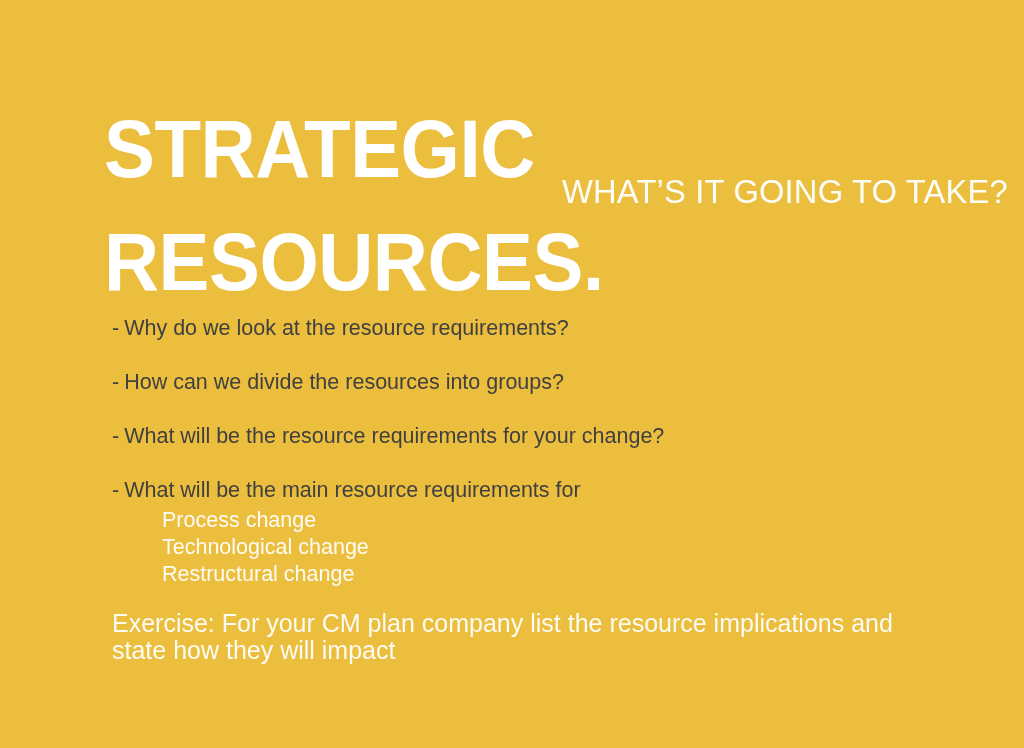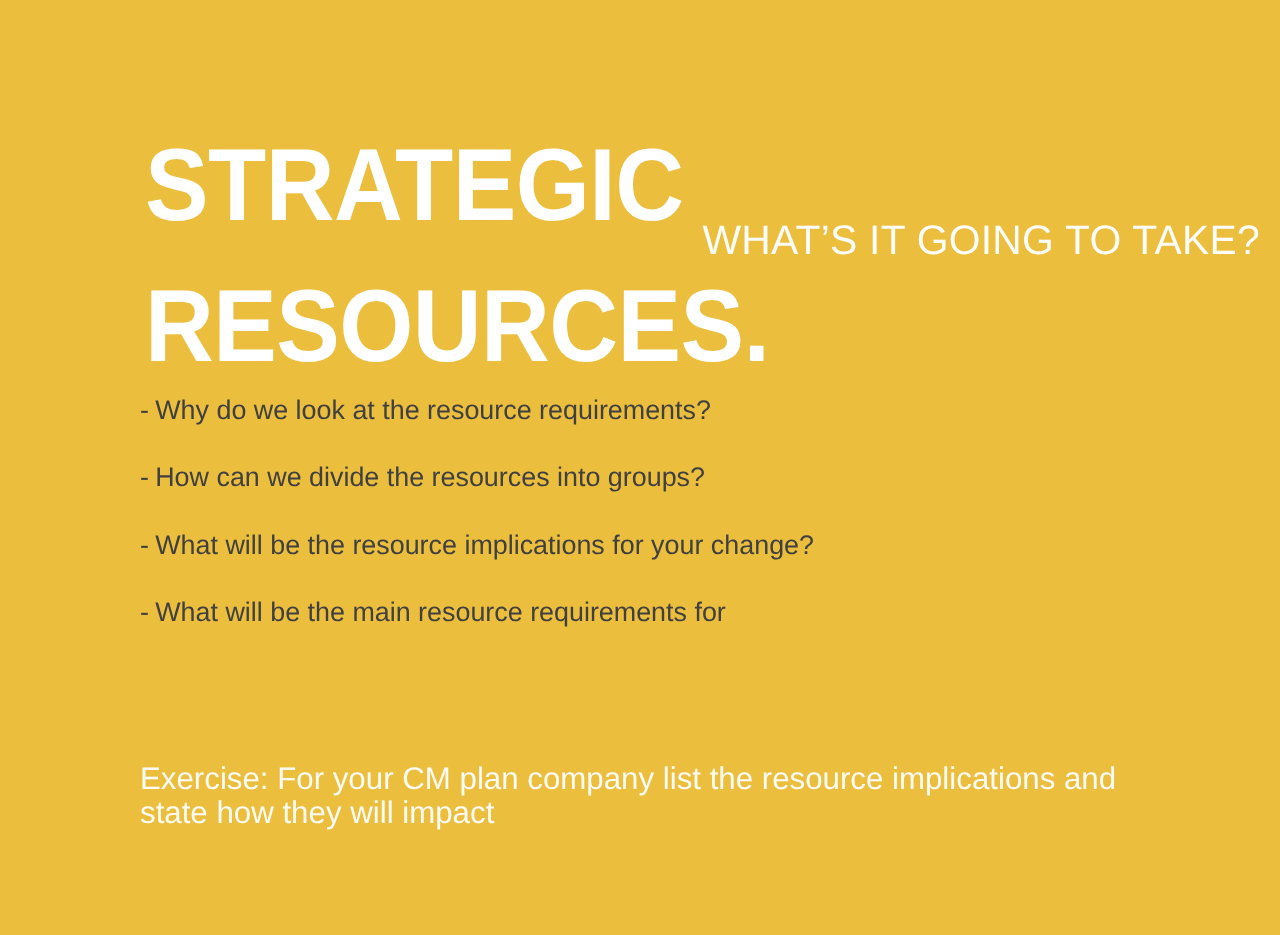--- a/index.html
+++ b/index.html
@@ -20,21 +20,21 @@
   .slide {
     position:relative;
     width:1024px;
     height:748px;
     background:#ecbe3d;
   }
 
   
   .title-block {
     position:absolute;
-    left:116px;
+    left:104px;
     top:92px;
     width:640px;
   }
 
   .title-line {
     display:block;
     font-family:"Liberation Sans", sans-serif;
     font-weight:700;
     font-size:82px;
     line-height:113px;
@@ -128,25 +128,30 @@
 
     <div class="bullet">
       <span class="dash">-</span><span>Why do we look at the resource requirements?</span>
     </div>
 
     <div class="bullet">
       <span class="dash">-</span><span>How can we divide the resources into groups?</span>
     </div>
 
     <div class="bullet">
-      <span class="dash">-</span><span>What will be the resource implications for your change?</span>
+      <span class="dash">-</span><span>What will be the resource requirements for your change?</span>
     </div>
 
     <div class="bullet">
       <span class="dash">-</span><span>What will be the main resource requirements for</span>
     </div>
 
+    <ul class="sub-list">
+      <li class="sub-item">Process change</li>
+      <li class="sub-item">Technological change</li>
+      <li class="sub-item">Restructural change</li>
+    </ul>
 
   </div>
 
   <div class="exercise">Exercise: For your CM plan company list the resource implications and state how they will impact</div>
 
 </div>
 
 </body></html>

